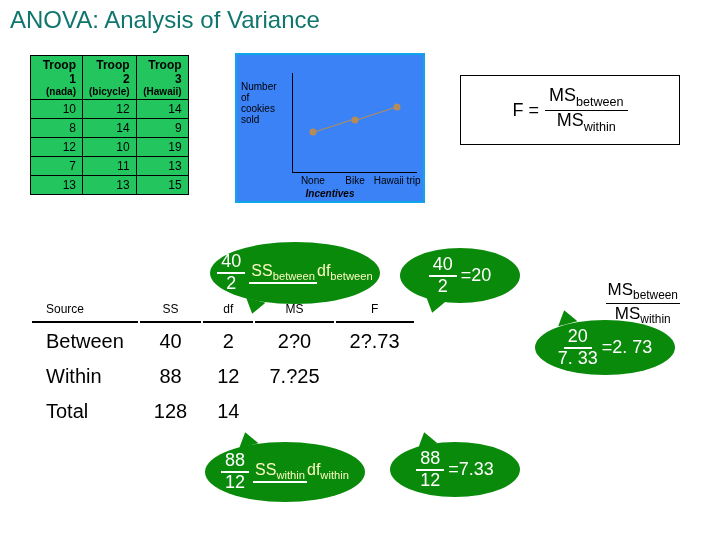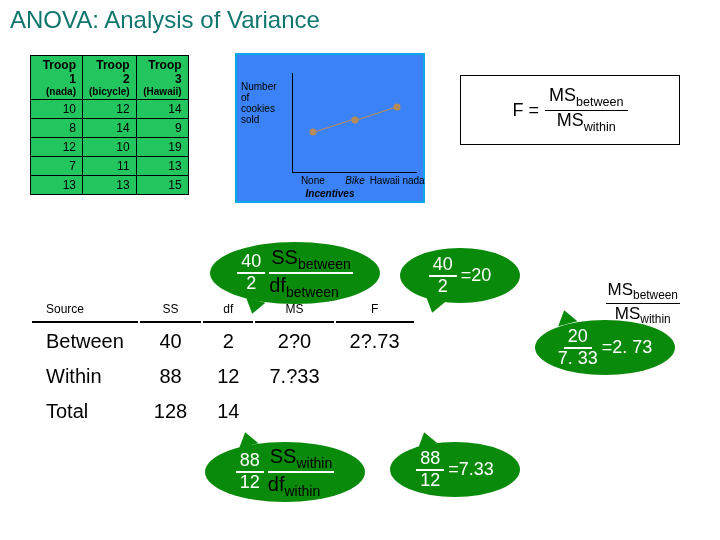--- a/index.html
+++ b/index.html
@@ -27,21 +27,21 @@
   .src-table td { padding: 5px 14px; text-align: center; }
   .src-table tr.hdr td { border-bottom: 2px solid #000; font-weight: normal; font-size: 12px; }
   .src-table td:first-child { text-align: left; }
   .bubble { position: absolute; background: #0a8a0a; border-radius: 50%; color: #fff; display: flex; align-items: center; justify-content: center; }
   .bubble .tail { position: absolute; width: 0; height: 0; }
   .tail-bl { border-top: 14px solid #0a8a0a; border-left: 10px solid transparent; border-right: 10px solid transparent; left: 20%; bottom: -10px; transform: rotate(15deg); }
   .tail-tl { border-bottom: 14px solid #0a8a0a; border-left: 10px solid transparent; border-right: 10px solid transparent; left: 20%; top: -10px; transform: rotate(-15deg); }
   .bfrac { display: flex; flex-direction: column; align-items: center; color: #fff; font-size: 18px; line-height: 1.1; }
   .bfrac .n { border-bottom: 2px solid #fff; padding: 0 4px; }
   .btext { display: flex; align-items: center; gap: 4px; color: #fff; font-size: 18px; }
-  .sidefrac { display: flex; flex-direction: column; align-items: flex-start; color: #000000; font-size: 20px; line-height: 1.1; }
+  .sidefrac { display: flex; flex-direction: row; align-items: flex-start; color: #fef9c3; font-size: 16px; line-height: 1.1; }
   .sidefrac .n { border-bottom: 2px solid #fff; padding: 0 2px; }
   .ms-formula { position: absolute; right: 10px; top: 30px; font-size: 17px; display: flex; flex-direction: column; align-items: center; line-height: 1.2; }
   .ms-formula .num { border-bottom: 1.5px solid #000; padding: 0 2px; }
 </style>
 </head>
 <body>
 
 <div class="title">ANOVA: Analysis of Variance</div>
 
 <div class="top-row">
@@ -82,22 +82,22 @@
 
   <div class="chart-box">
     <div class="ylabel">Number of cookies sold</div>
     <div class="plot">
       <div class="ln" style="left:16%;top:60%;width:42px;transform:rotate(-18deg);"></div>
       <div class="ln" style="left:50%;top:47%;width:42px;transform:rotate(-18deg);"></div>
       <div class="pt" style="left:16%;top:60%;"></div>
       <div class="pt" style="left:50%;top:47%;"></div>
       <div class="pt" style="left:84%;top:34%;"></div>
       <span class="xlab" style="left:16%;">None</span>
-      <span class="xlab" style="left:50%;font-style:italic;">Bike</span>
-      <span class="xlab" style="left:84%;">Hawaii nada</span>
+      <span class="xlab" style="left:50%;">Bike</span>
+      <span class="xlab" style="left:84%;">Hawaii trip</span>
     </div>
     <div class="xaxis-label">Incentives</div>
   </div>
 
   <div class="formula-box">
     <div class="feq">
       <span>F =</span>
       <span class="frac">
         <span class="num"><span>MS</span><span class="sub">between</span></span>
         <span><span>MS</span><span class="sub">within</span></span>
@@ -121,21 +121,21 @@
       <td>Between</td>
       <td>40</td>
       <td>2</td>
       <td>2?0</td>
       <td>2?.73</td>
     </tr>
     <tr>
       <td>Within</td>
       <td>88</td>
       <td>12</td>
-      <td>7.?33</td>
+      <td>7.?25</td>
       <td></td>
     </tr>
     <tr>
       <td>Total</td>
       <td>128</td>
       <td>14</td>
       <td></td>
       <td></td>
     </tr>
   </tbody>

